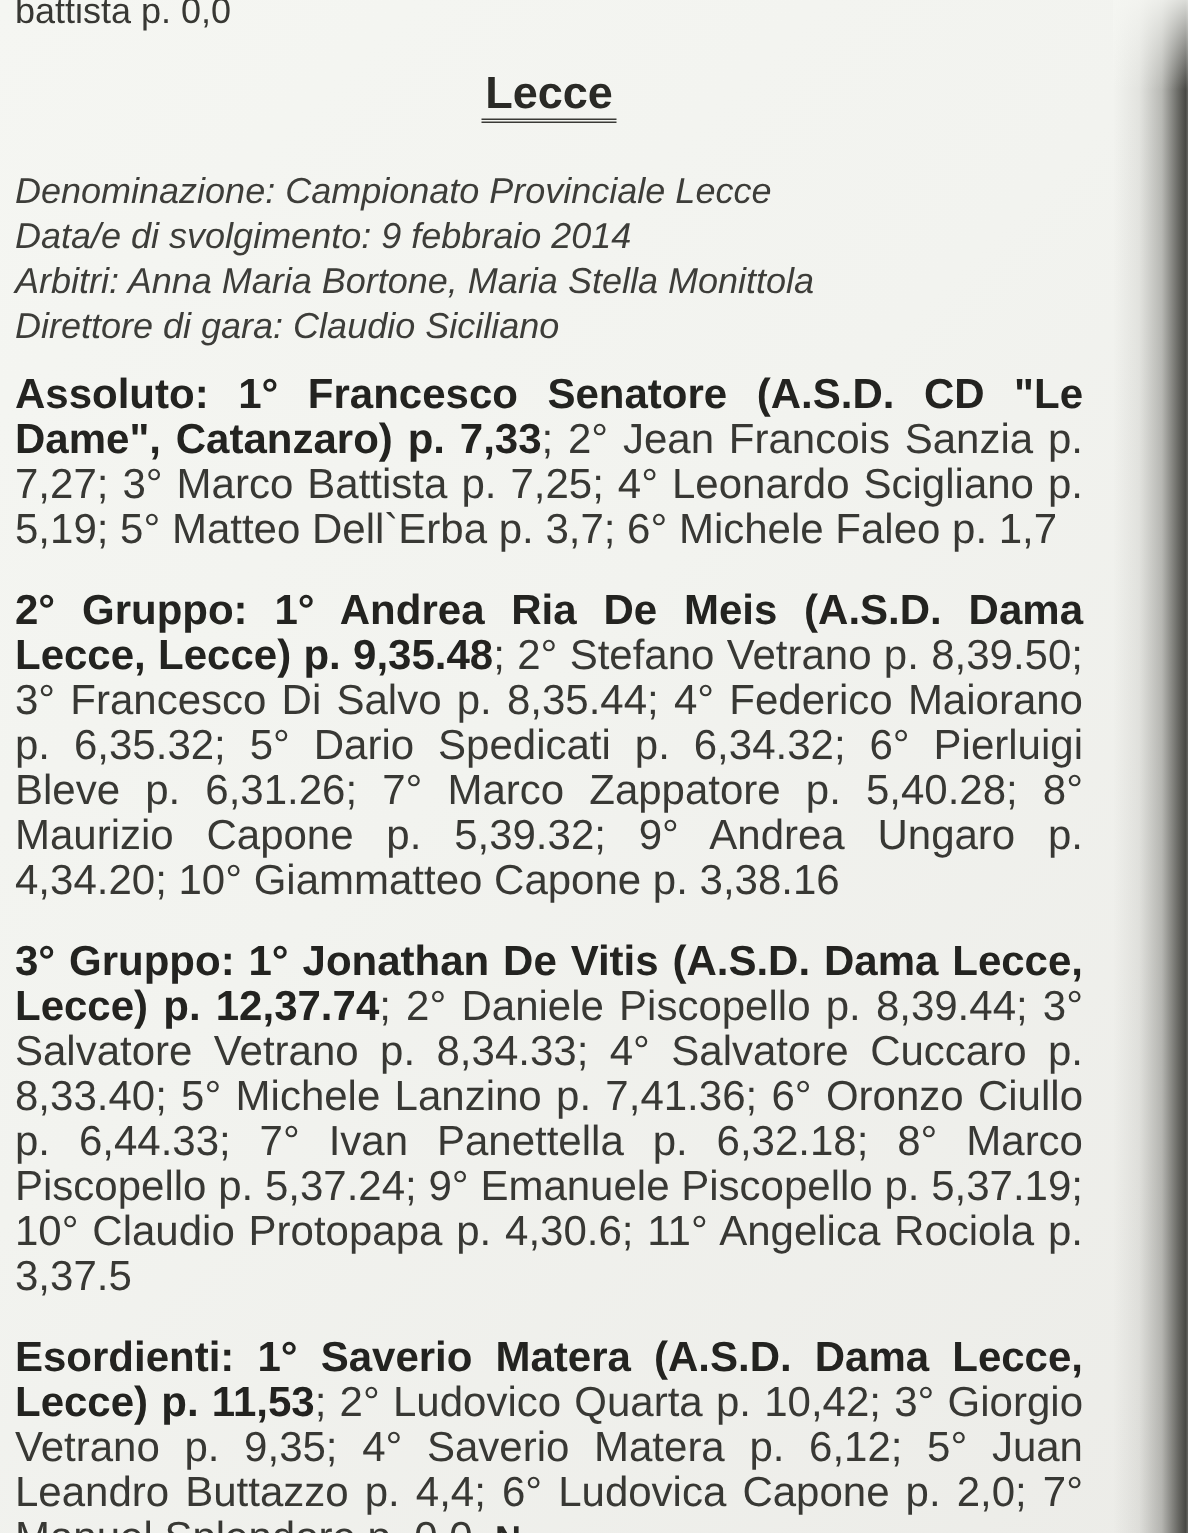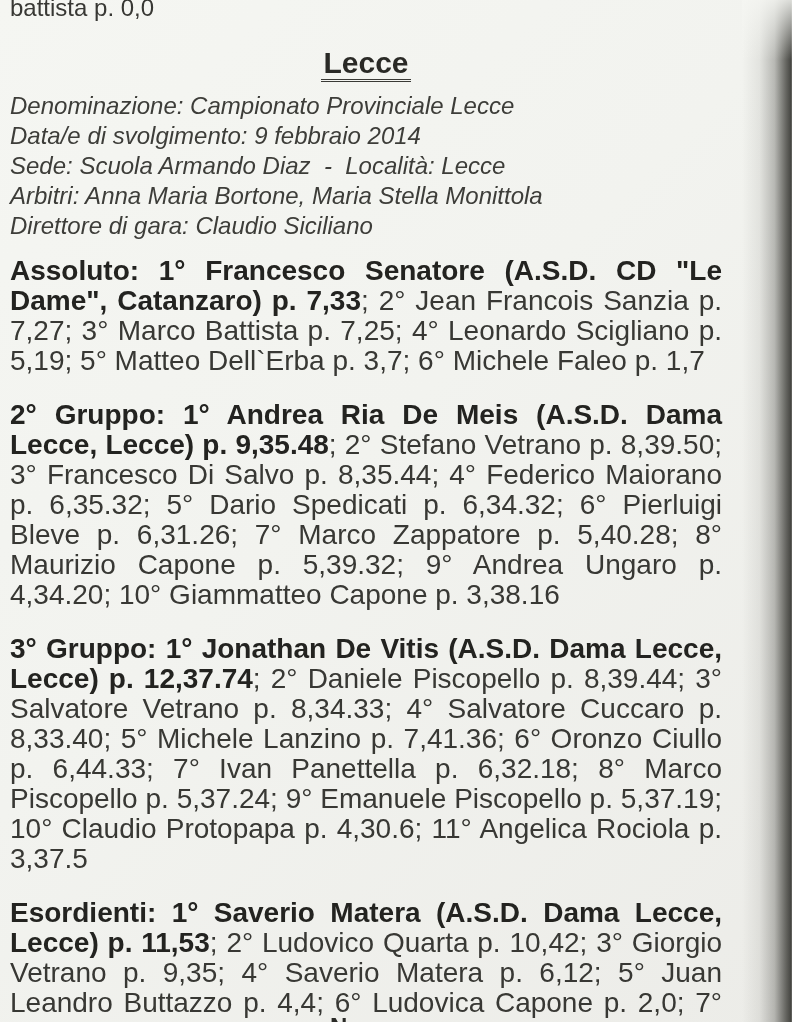--- a/index.html
+++ b/index.html
@@ -35,21 +35,21 @@
     line-height: 30px;
     font-weight: bold;
     color: #2a2a26;
   }
   .title-text {
     display: inline-block;
     padding: 0 2px 1px 2px;
     border-bottom: 3px double #3a3a36;
   }
   .info {
-    margin-top: 9px;
+    margin-top: 31px;
   }
   .info-line {
     font-style: italic;
     font-size: 24px;
     line-height: 30px;
     white-space: pre-wrap;
     color: #3d3d39;
   }
   .results {
     margin: 24px 0 0 0;
@@ -106,21 +106,20 @@
 
     <div class="body-line top-partial">battista p. 0,0</div>
 
     <h1 class="title">
       <span class="title-text">Lecce</span>
     </h1>
 
     <div class="info">
       <div class="info-line">Denominazione: Campionato Provinciale Lecce</div>
       <div class="info-line">Data/e di svolgimento: 9 febbraio 2014</div>
-      <div class="info-line">Sede: Scuola Armando Diaz  -  Località: Lecce</div>
       <div class="info-line">Arbitri: Anna Maria Bortone, Maria Stella Monittola</div>
       <div class="info-line">Direttore di gara: Claudio Siciliano</div>
     </div>
 
     <p class="results first">
       <span class="lead">Assoluto: 1° Francesco Senatore (A.S.D. CD "Le Dame", Catanzaro) p. 7,33</span><span>; 2° Jean Francois Sanzia p. 7,27; 3° Marco Battista p. 7,25; 4° Leonardo Scigliano p. 5,19; 5° Matteo Dell`Erba p. 3,7; 6° Michele Faleo p. 1,7</span>
     </p>
 
     <p class="results">
       <span class="lead">2° Gruppo: 1° Andrea Ria De Meis (A.S.D. Dama Lecce, Lecce) p. 9,35.48</span><span>; 2° Stefano Vetrano p. 8,39.50; 3° Francesco Di Salvo p. 8,35.44; 4° Federico Maiorano p. 6,35.32; 5° Dario Spedicati p. 6,34.32; 6° Pierluigi Bleve p. 6,31.26; 7° Marco Zappatore p. 5,40.28; 8° Maurizio Capone p. 5,39.32; 9° Andrea Ungaro p. 4,34.20; 10° Giammatteo Capone p. 3,38.16</span>

